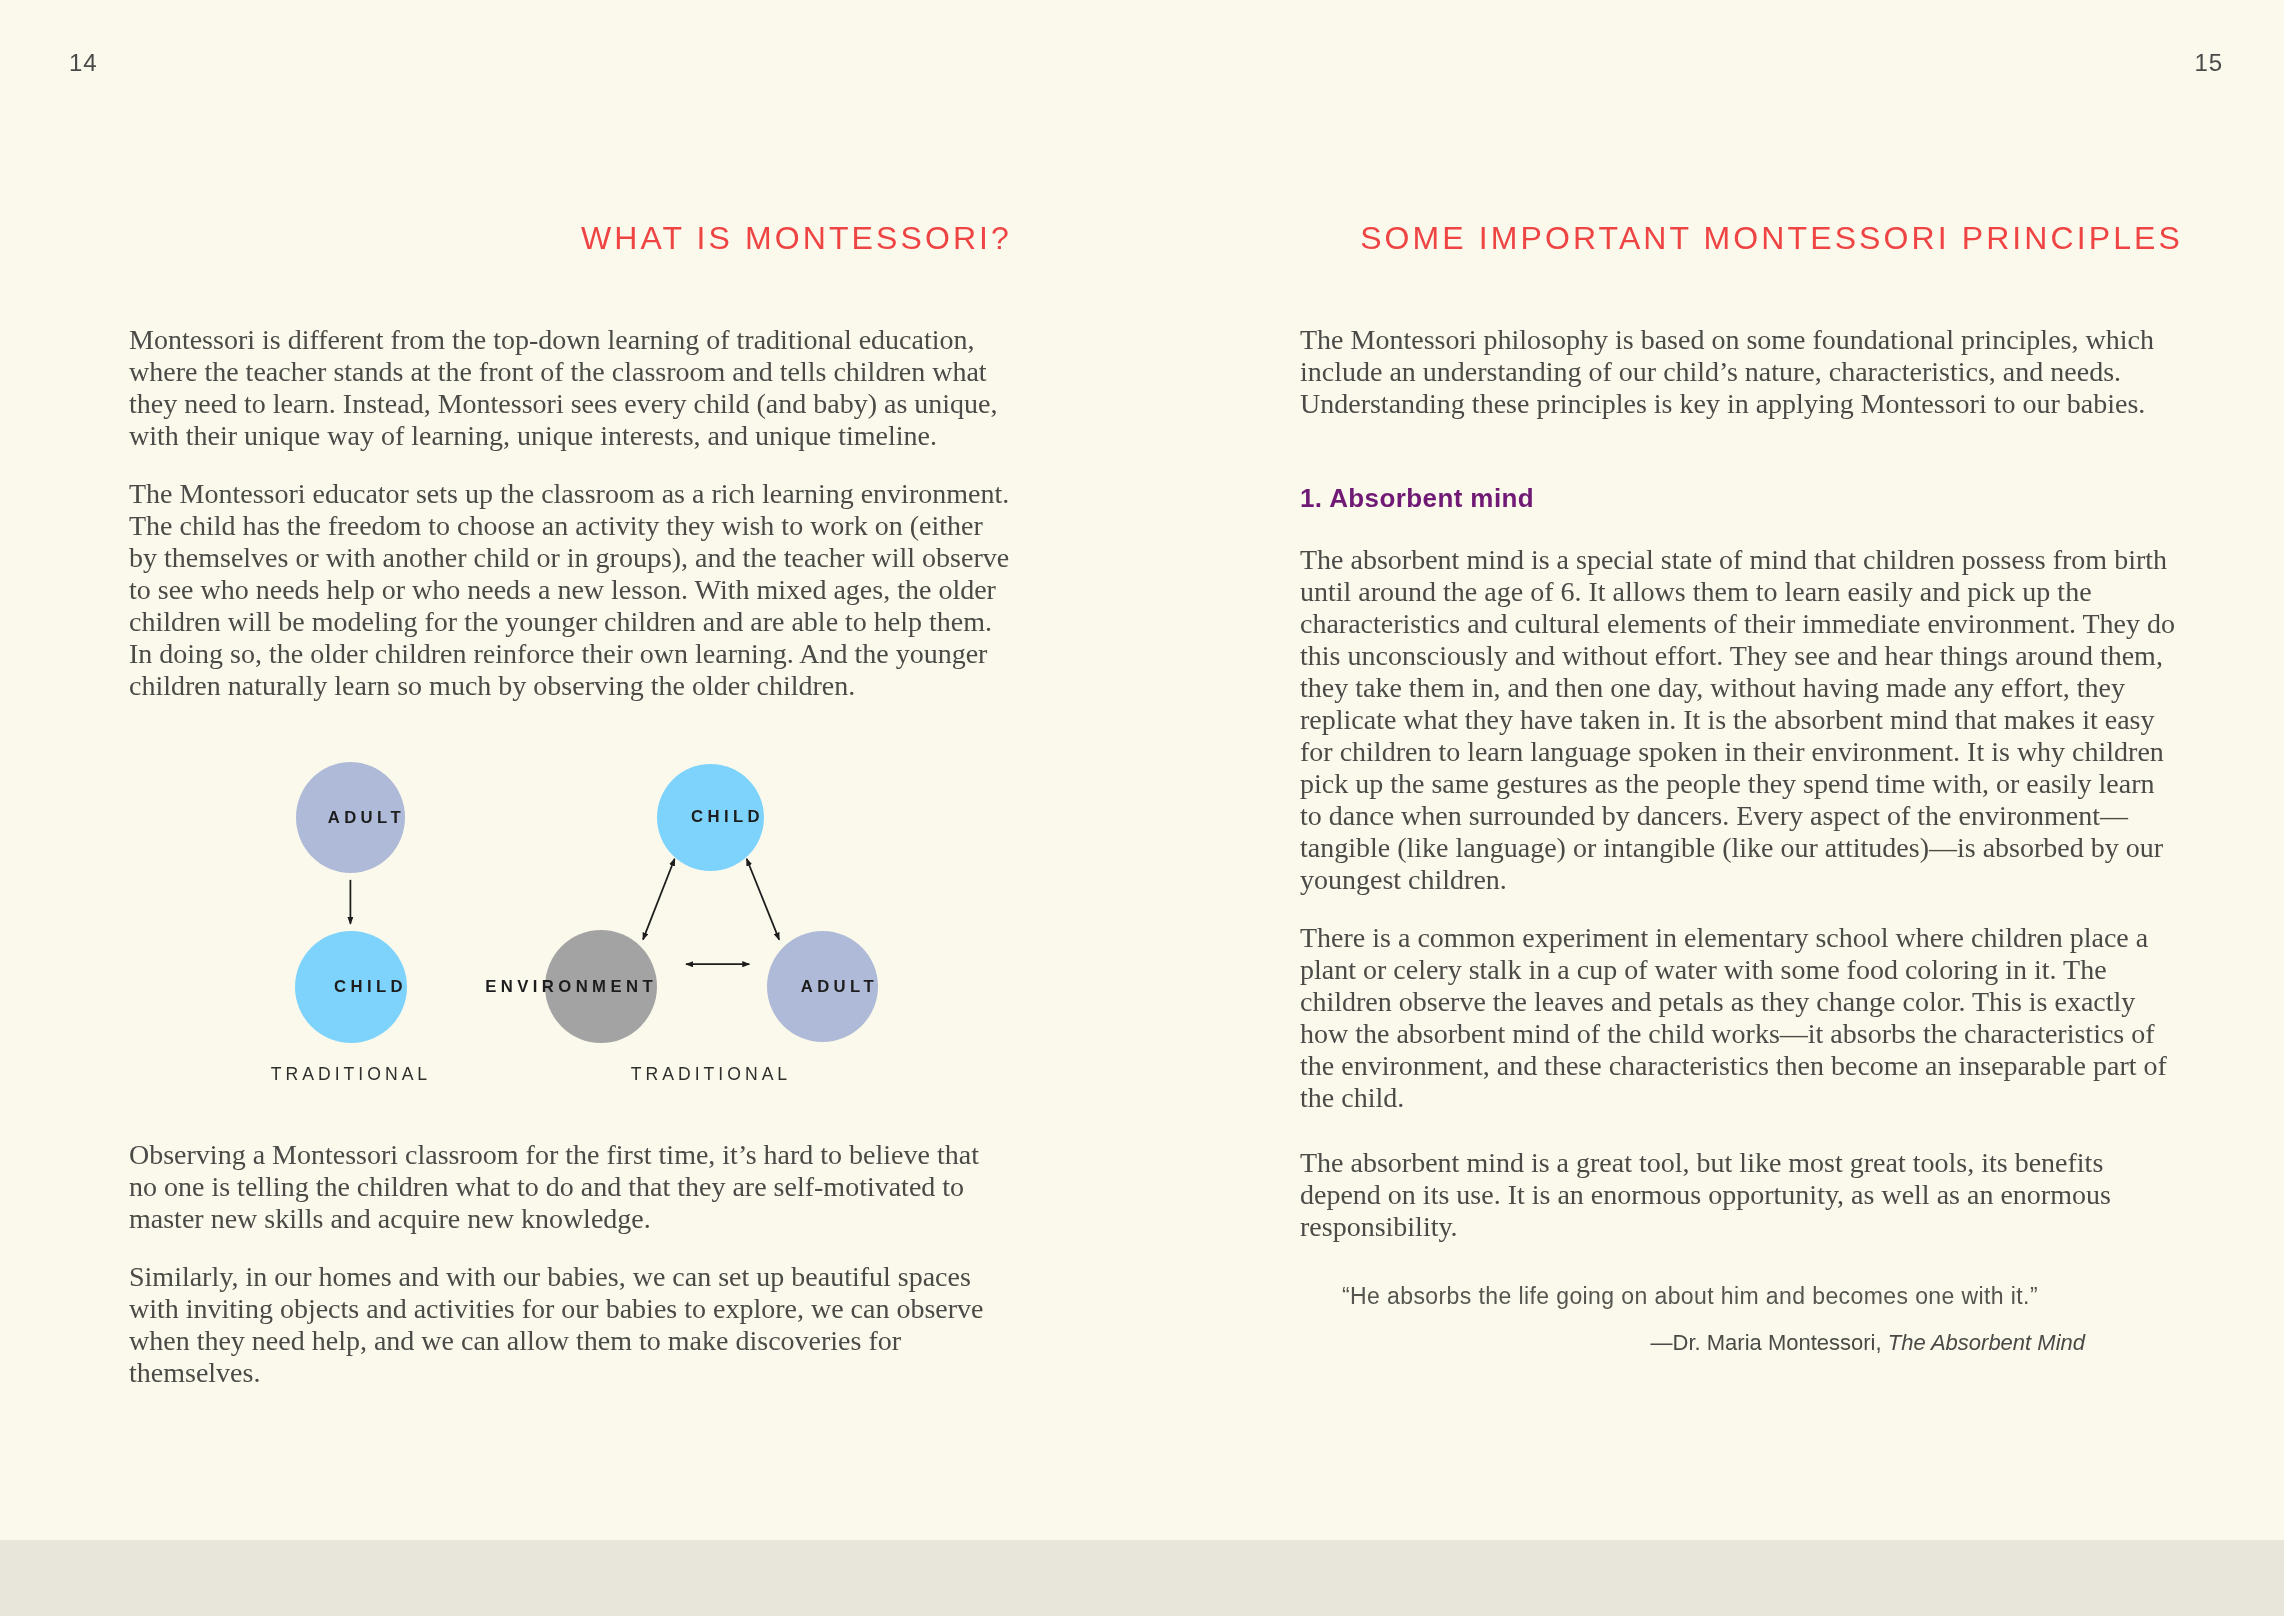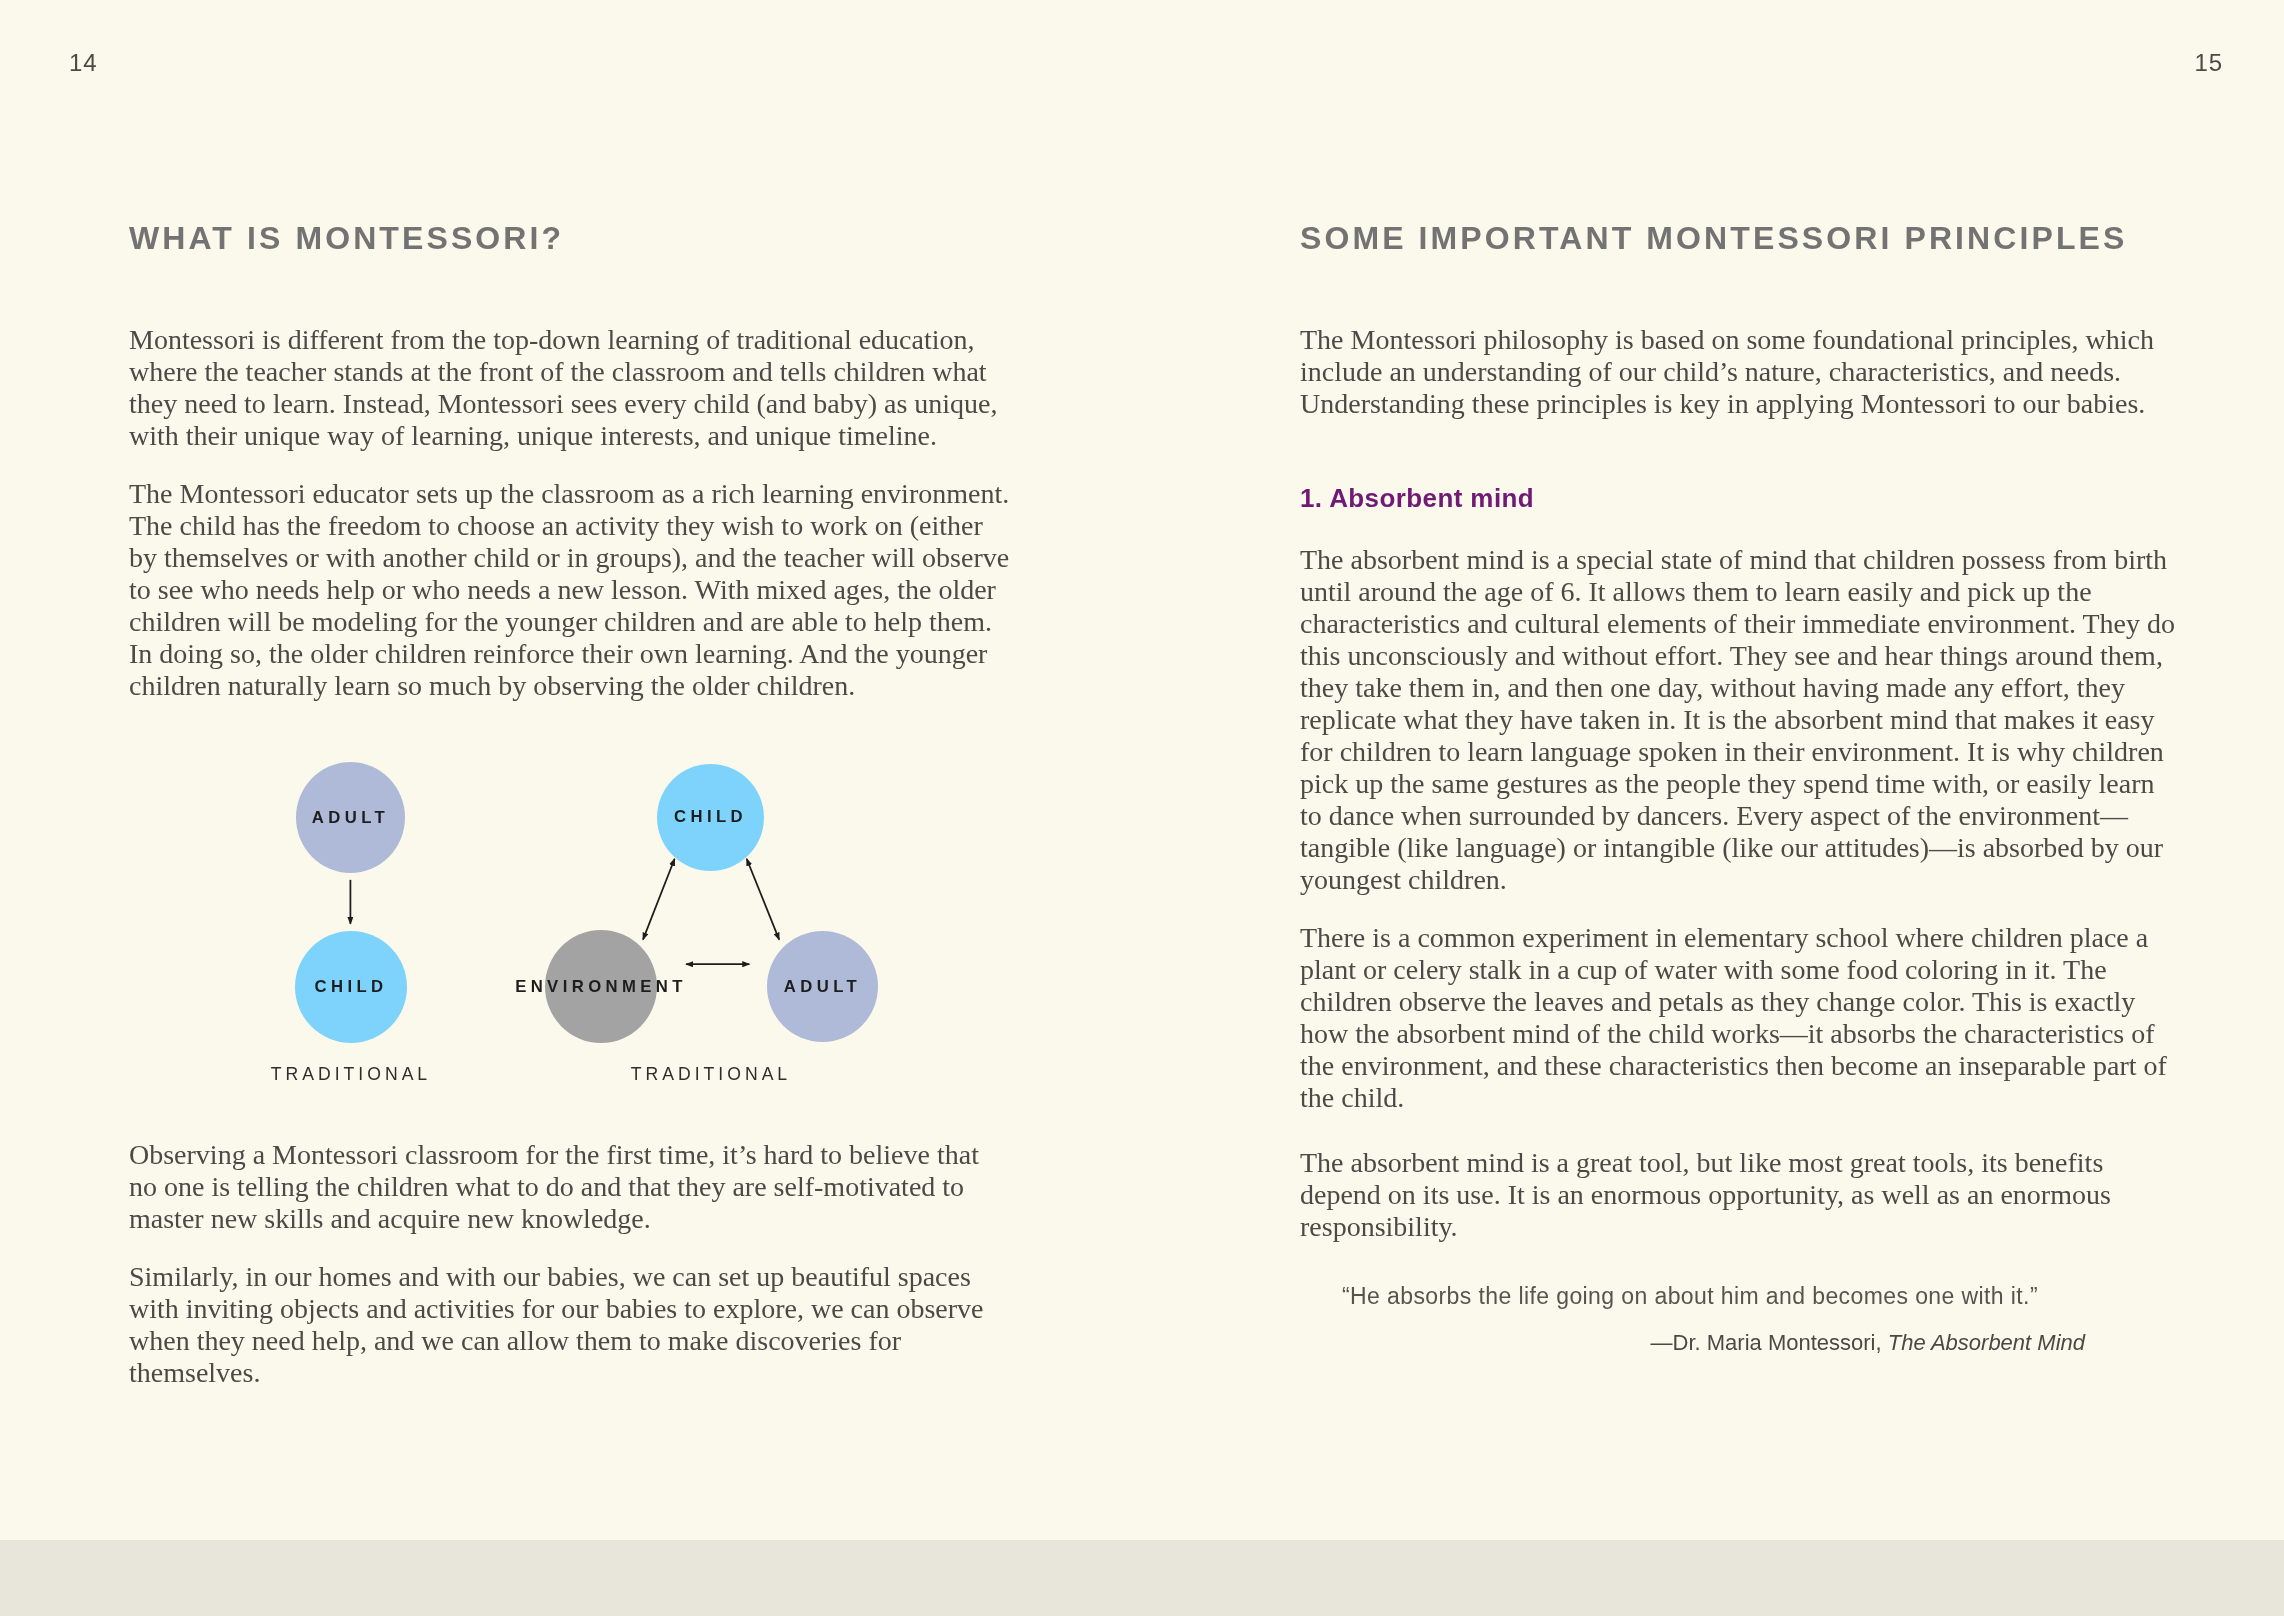--- a/index.html
+++ b/index.html
@@ -33,46 +33,47 @@
   .page-number.num-right { right: 61px; }
   .content {
     position: absolute;
     top: 220px;
     width: 883px;
   }
   .page-left  .content { left: 129px; }
   .page-right .content { left: 158px; }
   h1.page-title {
     font-family: "Liberation Sans", sans-serif;
-    font-weight: bold;
+    font-weight: normal;
     font-size: 32px;
     letter-spacing: 3.1px;
-    color: #737373;
+    color: #ef4444;
     margin-bottom: 0;
+    text-align: right;
   }
   .body-text {
     font-size: 28px;
     line-height: 32px;
     color: #4b4a47;
     margin-top: 26px;
   }
   .first-para { margin-top: 67px; }
   
   .diagram {
     position: relative;
     width: 883px;
     height: 356px;
     margin-top: 53px;
   }
   .circle {
     position: absolute;
     border-radius: 50%;
     display: flex;
     align-items: center;
-    justify-content: center;
+    justify-content: flex-end;
   }
   .circle .circle-label {
     font-family: "Liberation Sans", sans-serif;
     font-weight: bold;
     font-size: 16.7px;
     letter-spacing: 4.4px;
     color: #1d1d1d;
     white-space: nowrap;
   }
   .c-blue   { background: #AEBAD7; }

